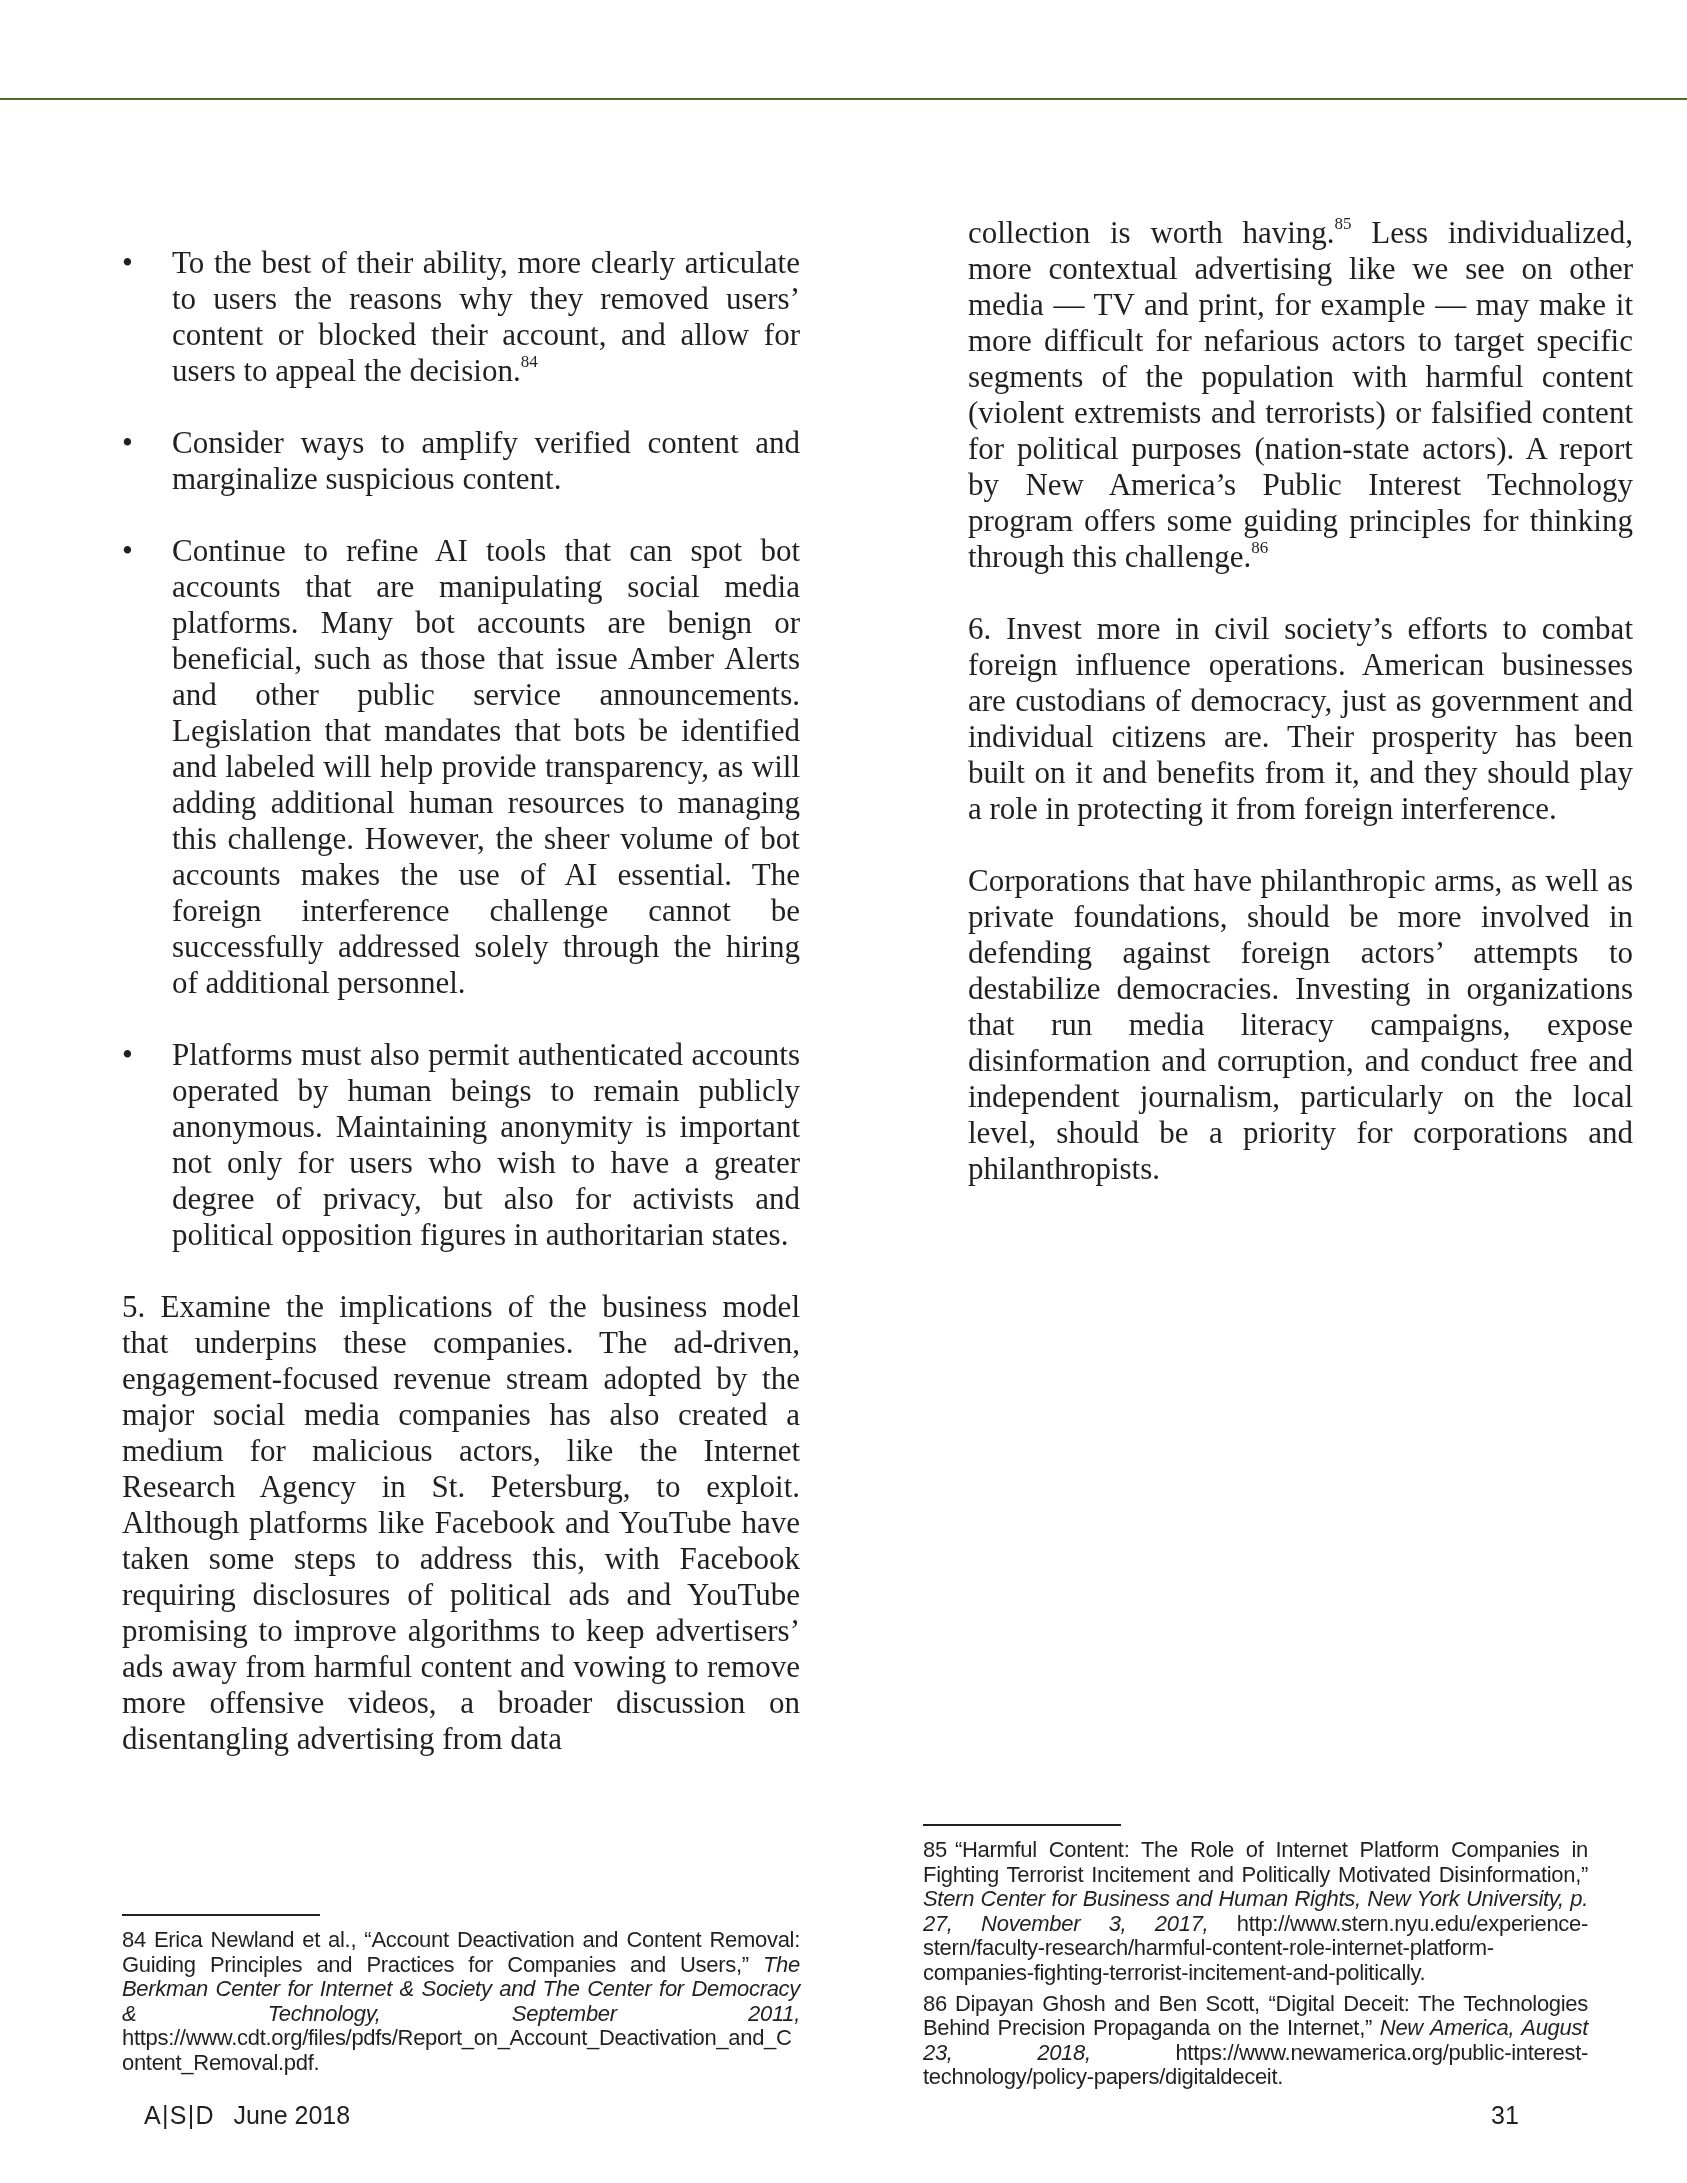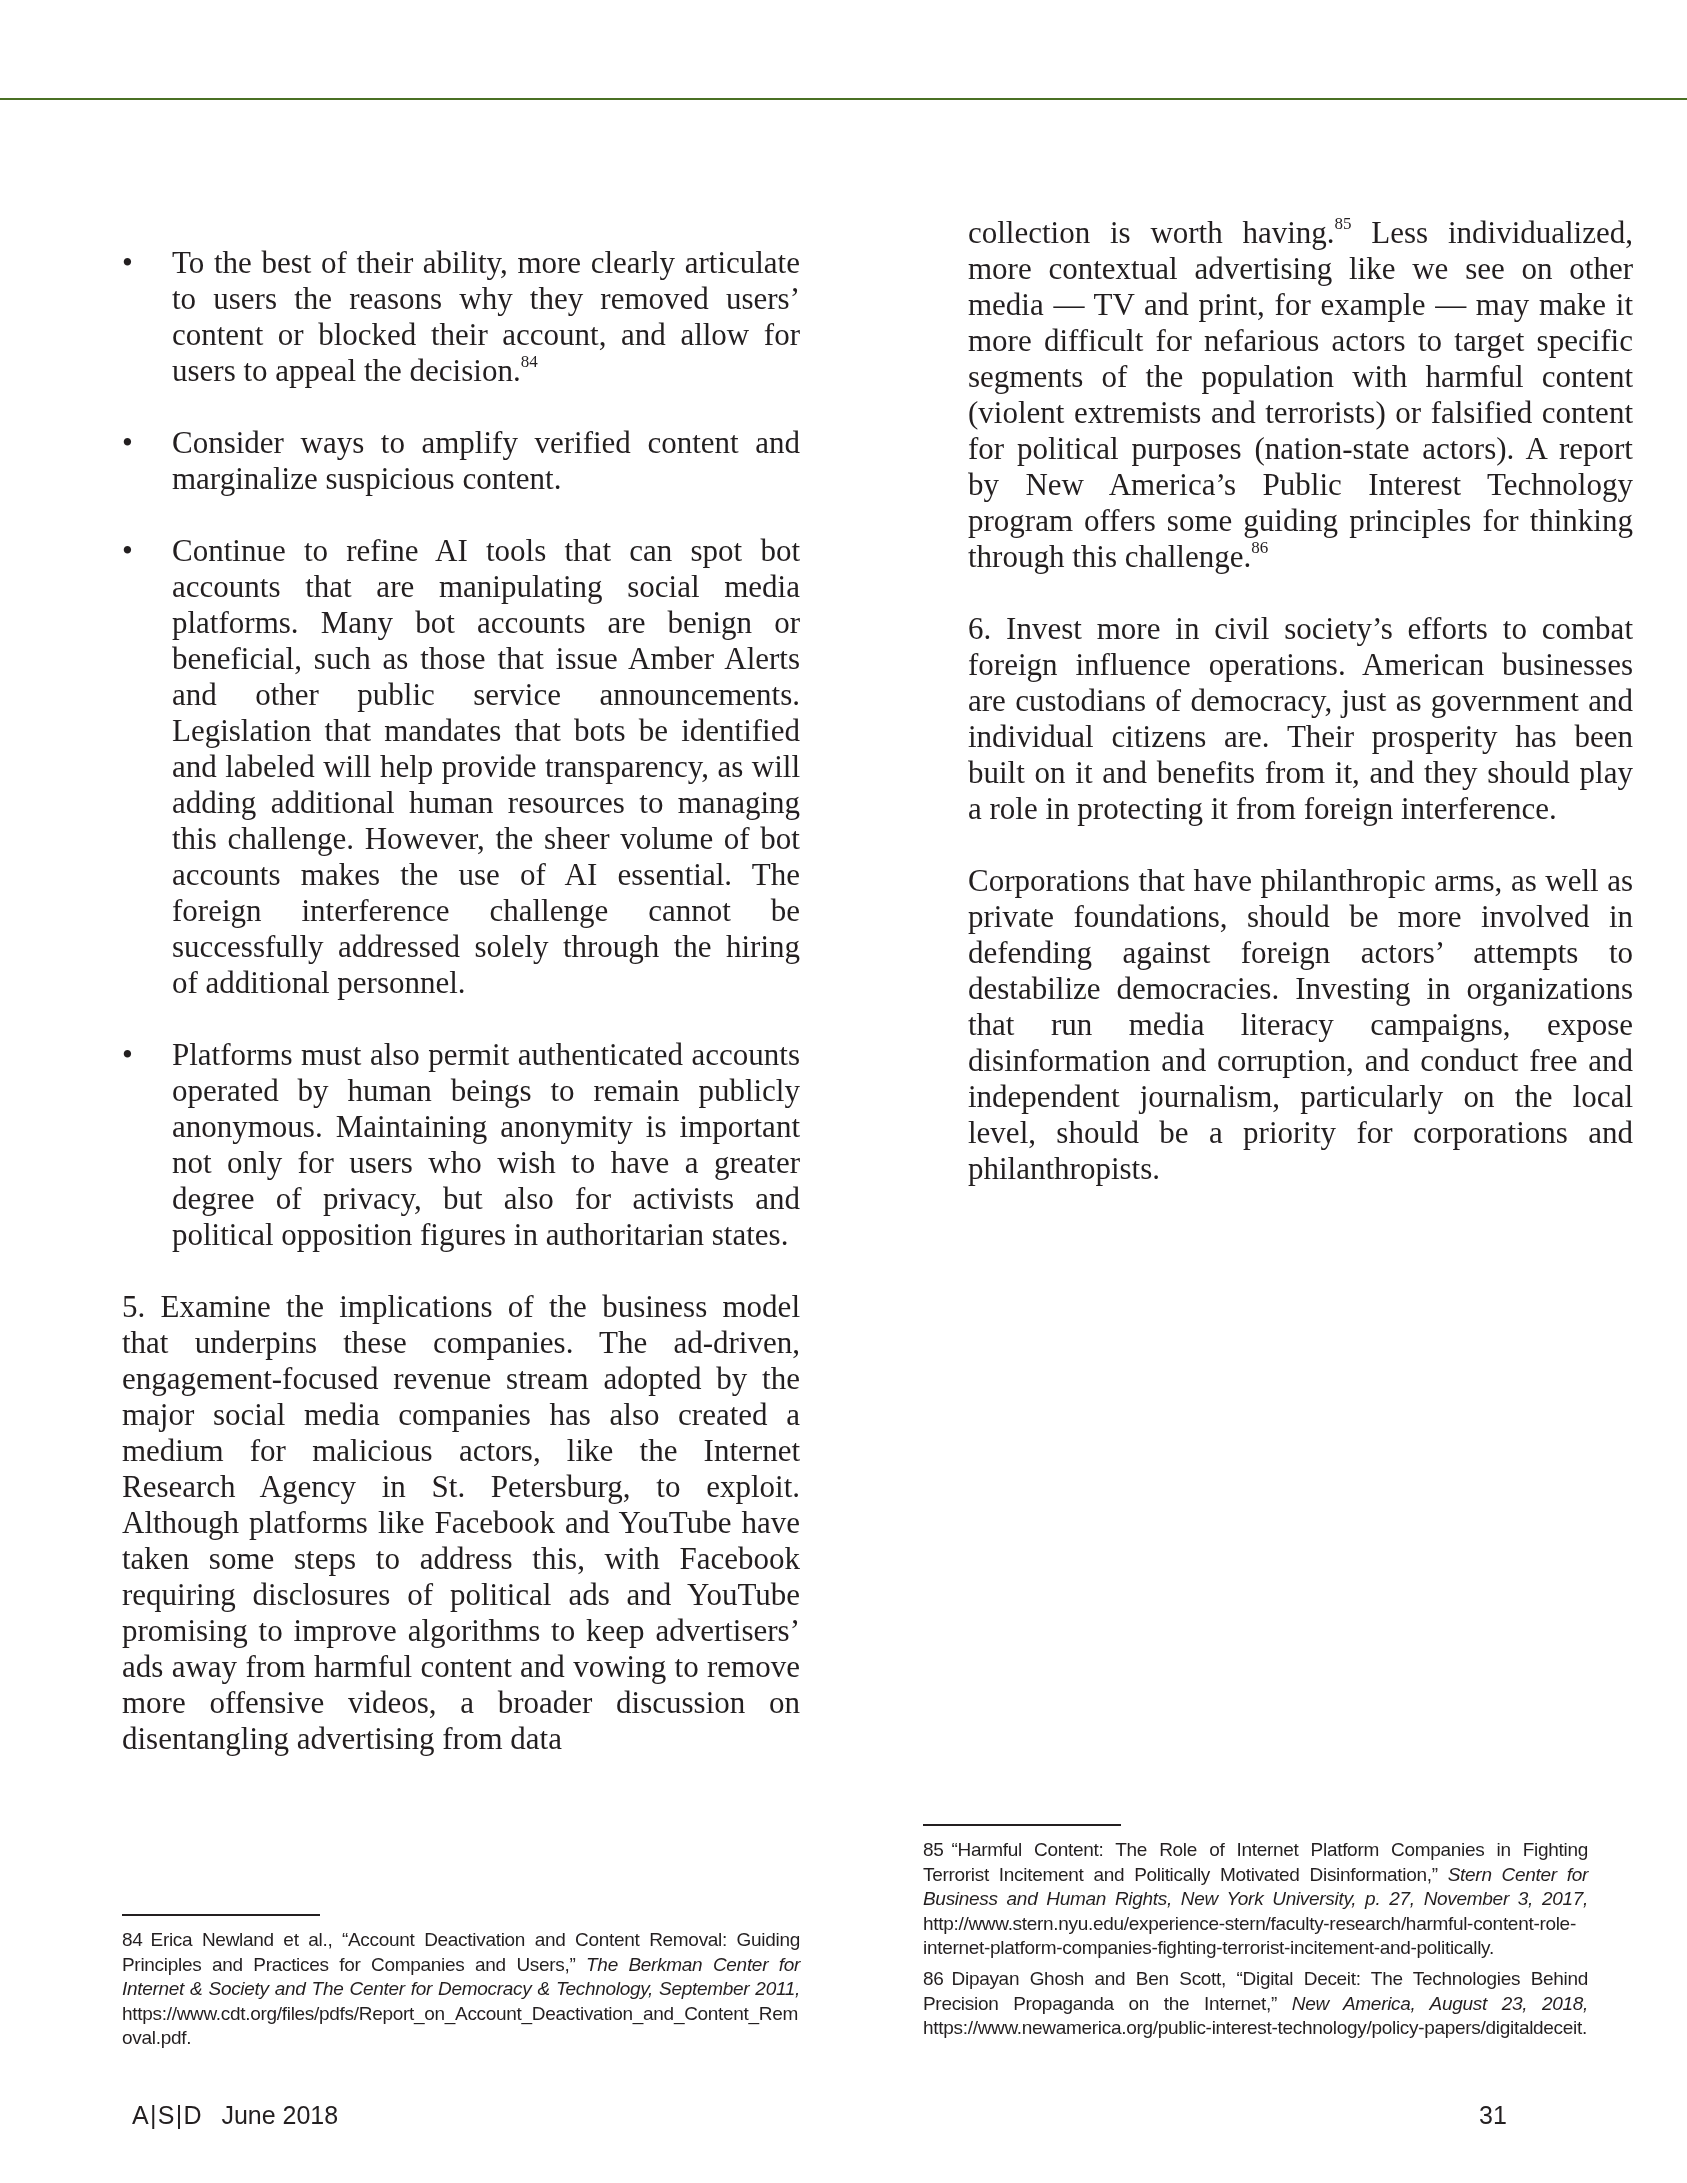--- a/index.html
+++ b/index.html
@@ -11,29 +11,29 @@
   .col-right { left: 968px; top: 215px; width: 665px; }
 
   .bullets { list-style: none; margin: 0; padding: 0; }
   .bullets li { position: relative; padding-left: 50px; margin-bottom: 36px; text-align: justify; }
   .bullets li .dot { position: absolute; left: 0; top: 0; width: 13.2px; text-align: left; }
   .para { margin: 0 0 36px 0; }
   .para:last-child { margin-bottom: 0; }
   .b { font-weight: normal; }
   sup { font-size: 0.55em; line-height: 0; vertical-align: 0.8em; }
 
-  .fn-block { position: absolute; font-family: "Liberation Sans", "DejaVu Sans", sans-serif; font-size: 19px; line-height: 24.5px; text-align: justify; letter-spacing: -0.3px; }
+  .fn-block { position: absolute; font-family: "Liberation Sans", "DejaVu Sans", sans-serif; font-size: 22px; line-height: 24.5px; text-align: justify; letter-spacing: -0.3px; }
   .fn-left { left: 122px; top: 1914px; width: 678px; }
   .fn-right { left: 923px; top: 1824px; width: 665px; }
   .fn-rule { width: 198px; height: 2px; background: #231f20; margin-bottom: 12px; }
   .fn { margin: 0 0 6.6px 0; word-break: break-word; }
   .fn .num { margin-right: 8px; }
   .fn i { font-style: italic; }
 
-  .footer { position: absolute; top: 2099px; font-family: "Liberation Sans", "DejaVu Sans", sans-serif; font-size: 25px; line-height: 33px; }
+  .footer { position: absolute; top: 2099px; font-family: "Liberation Sans", "DejaVu Sans", sans-serif; font-size: 25px; line-height: 33px; margin-left: 12px; }
   .footer-left { left: 132px; }
   .footer-right { left: 1479px; text-align: right; }
   .footer .brand { letter-spacing: 1.3px; margin-right: 18.5px; }
 </style>
 </head>
 <body>
 
 <div class="rule-top" style="background: rgb(74, 112, 36);"></div>
 
 <div class="col col-left">

